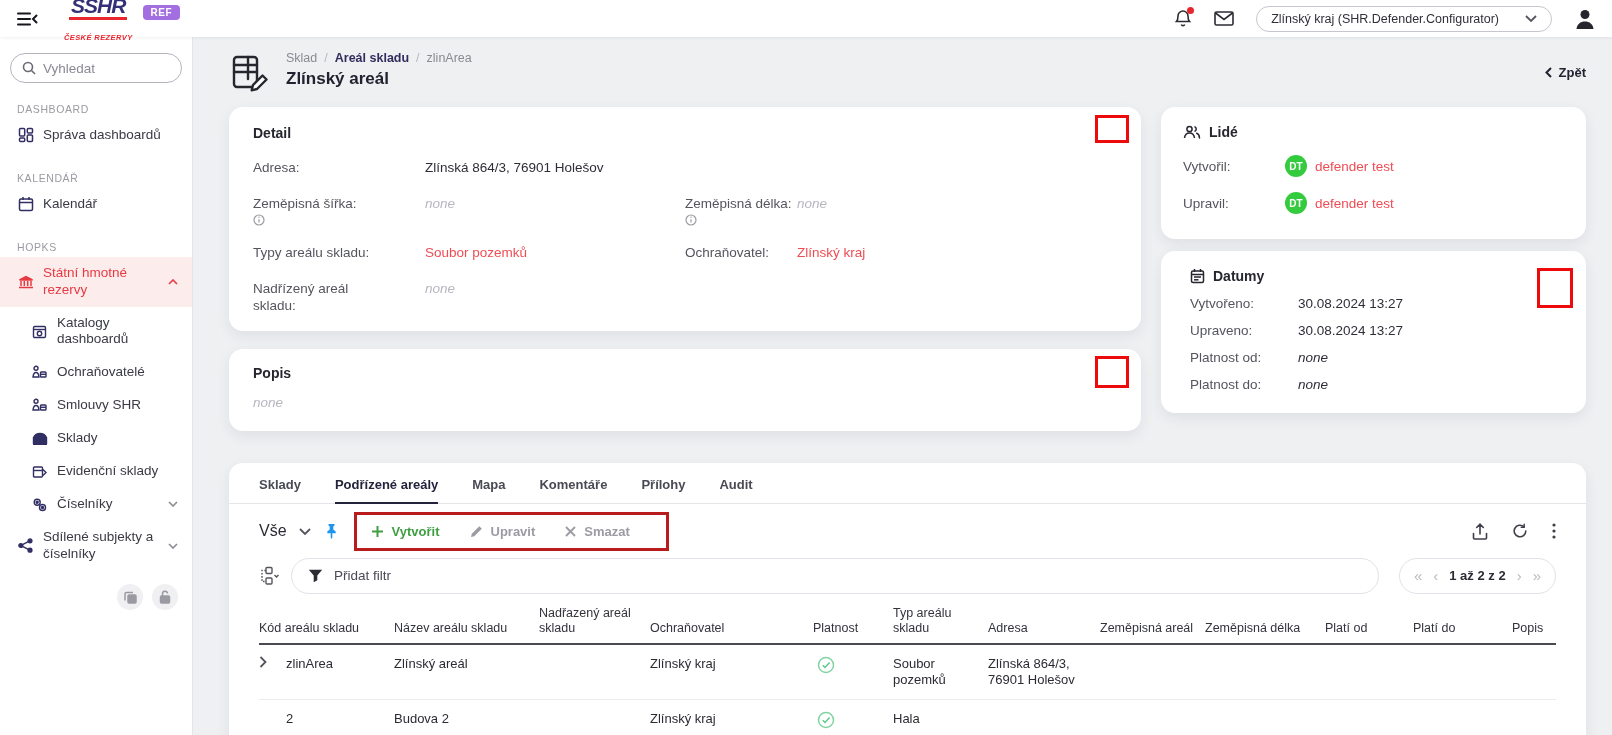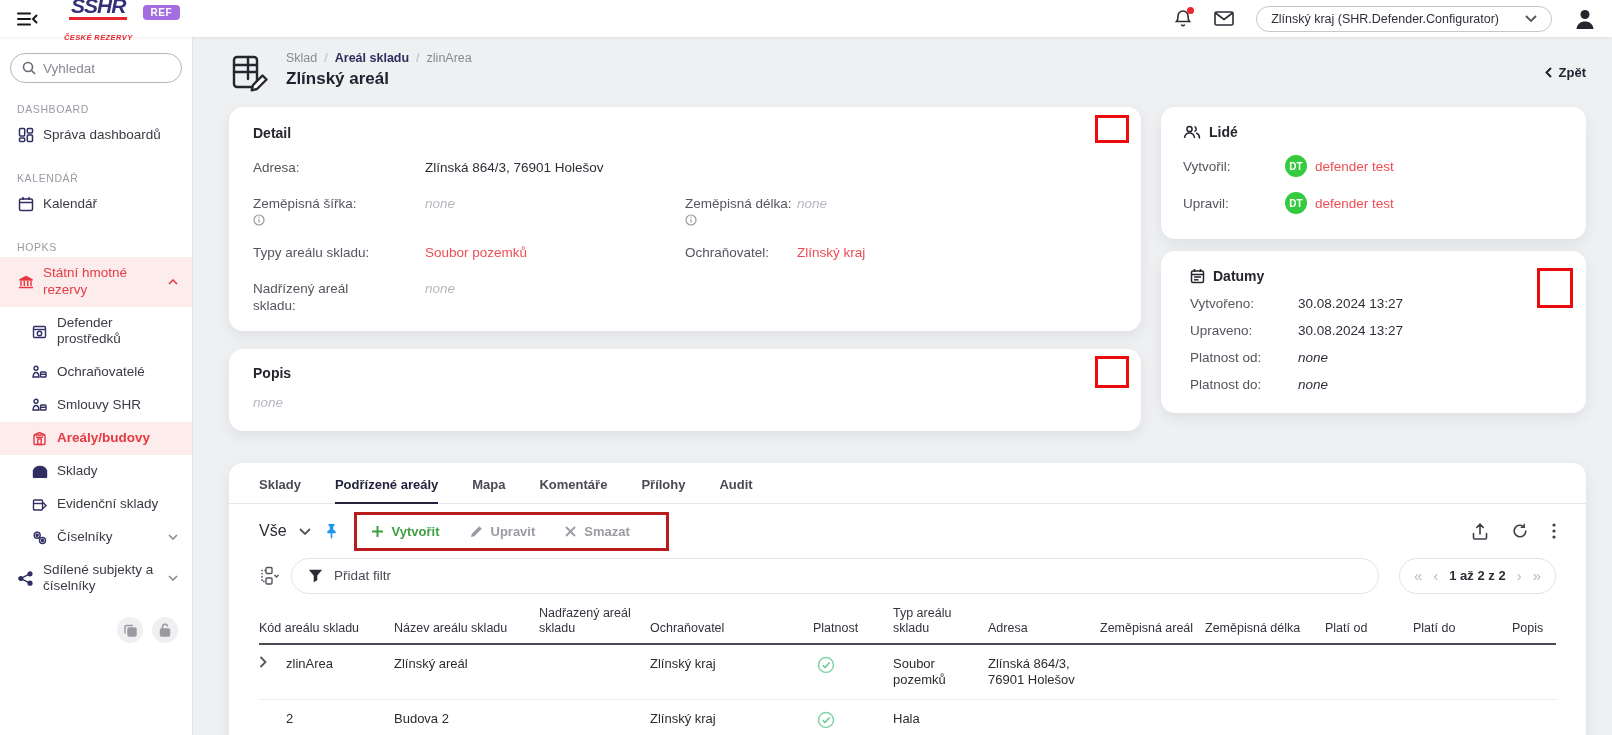--- a/index.html
+++ b/index.html
@@ -250,21 +250,21 @@
           </span>
       </div>
       <div class="side-item sub">
         <span class="ic">
             <svg width="15" height="15" viewBox="0 0 15 15" fill="none" stroke="currentColor" stroke-width="1.4">
               <rect x="1.5" y="2.5" width="12" height="11" rx="1.2"></rect>
               <line x1="1.5" y1="5.5" x2="13.5" y2="5.5"></line>
               <circle cx="7.5" cy="9.5" r="2.2"></circle>
             </svg>
           </span>
-        <span class="lbl">Defender prostředků</span>
+        <span class="lbl">Katalogy dashboardů</span>
       </div>
       <div class="side-item sub">
         <span class="ic">
             <svg width="15" height="15" viewBox="0 0 15 15" fill="none" stroke="currentColor" stroke-width="1.4">
               <circle cx="4" cy="3.3" r="2"></circle>
               <path d="M1 12c.3-3 1.5-4.5 3-4.5S6.7 9 7 12z"></path>
               <rect x="8.5" y="7" width="5.5" height="5" rx=".8"></rect>
               <line x1="8.5" y1="9.3" x2="14" y2="9.3"></line>
             </svg>
           </span>
@@ -273,31 +273,20 @@
       <div class="side-item sub">
         <span class="ic">
             <svg width="15" height="15" viewBox="0 0 15 15" fill="none" stroke="currentColor" stroke-width="1.4">
               <circle cx="4" cy="3.3" r="2"></circle>
               <path d="M1 12c.3-3 1.5-4.5 3-4.5S6.7 9 7 12z"></path>
               <rect x="8.5" y="7" width="5.5" height="5" rx=".8"></rect>
               <line x1="8.5" y1="9.3" x2="14" y2="9.3"></line>
             </svg>
           </span>
         <span class="lbl">Smlouvy SHR</span>
-      </div>
-      <div class="side-item sub active-red bold">
-        <span class="ic">
-            <svg width="15" height="15" viewBox="0 0 15 15" fill="none" stroke="currentColor" stroke-width="1.4">
-              <rect x="2" y="4" width="11" height="9.5" rx="1"></rect>
-              <path d="M2 4 7.5 1.5 13 4"></path>
-              <rect x="5.8" y="8" width="3.4" height="5.5"></rect>
-              <line x1="4" y1="6.3" x2="11" y2="6.3"></line>
-            </svg>
-          </span>
-        <span class="lbl">Areály/budovy</span>
       </div>
       <div class="side-item sub">
         <span class="ic">
             <svg width="16" height="13" viewBox="0 0 16 13" fill="none" stroke="currentColor" stroke-width="1.4">
               <path d="M1.5 12V5.5C3 2.5 6 1.5 8 1.5s5 1 6.5 4V12" fill="currentColor"></path>
               <line x1="1" y1="12.3" x2="15" y2="12.3"></line>
             </svg>
           </span>
         <span class="lbl">Sklady</span>
       </div>

